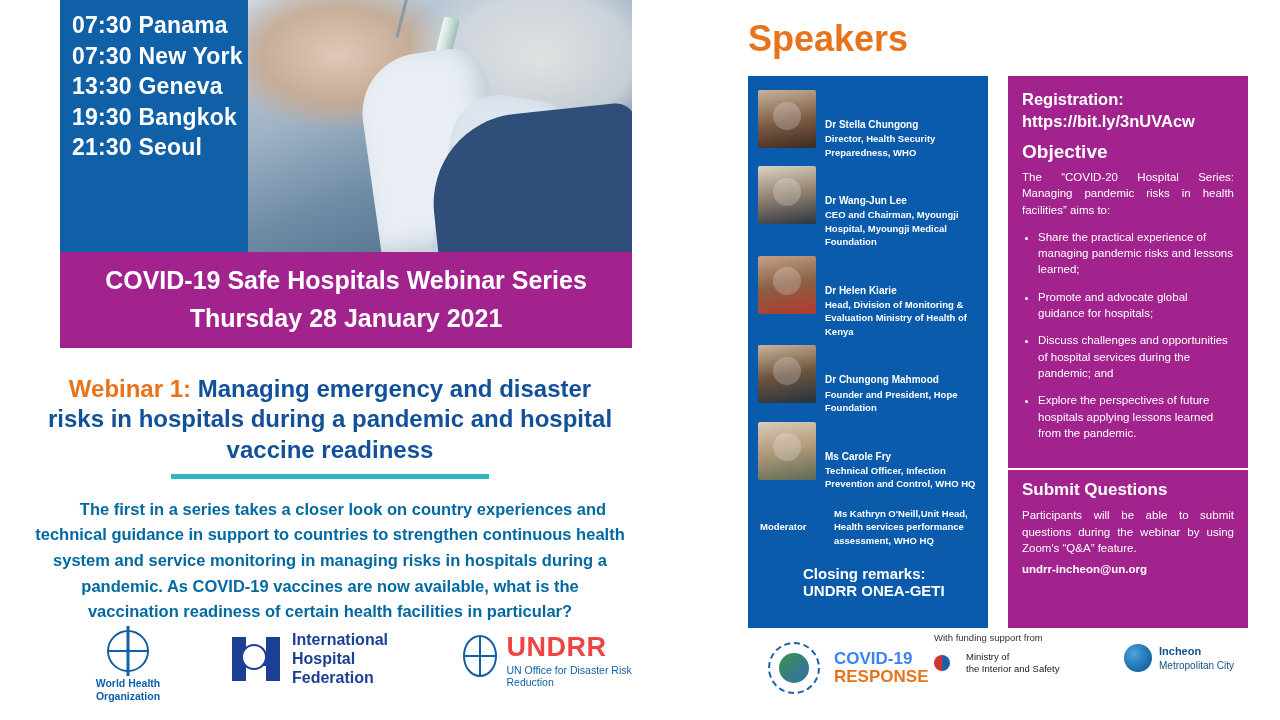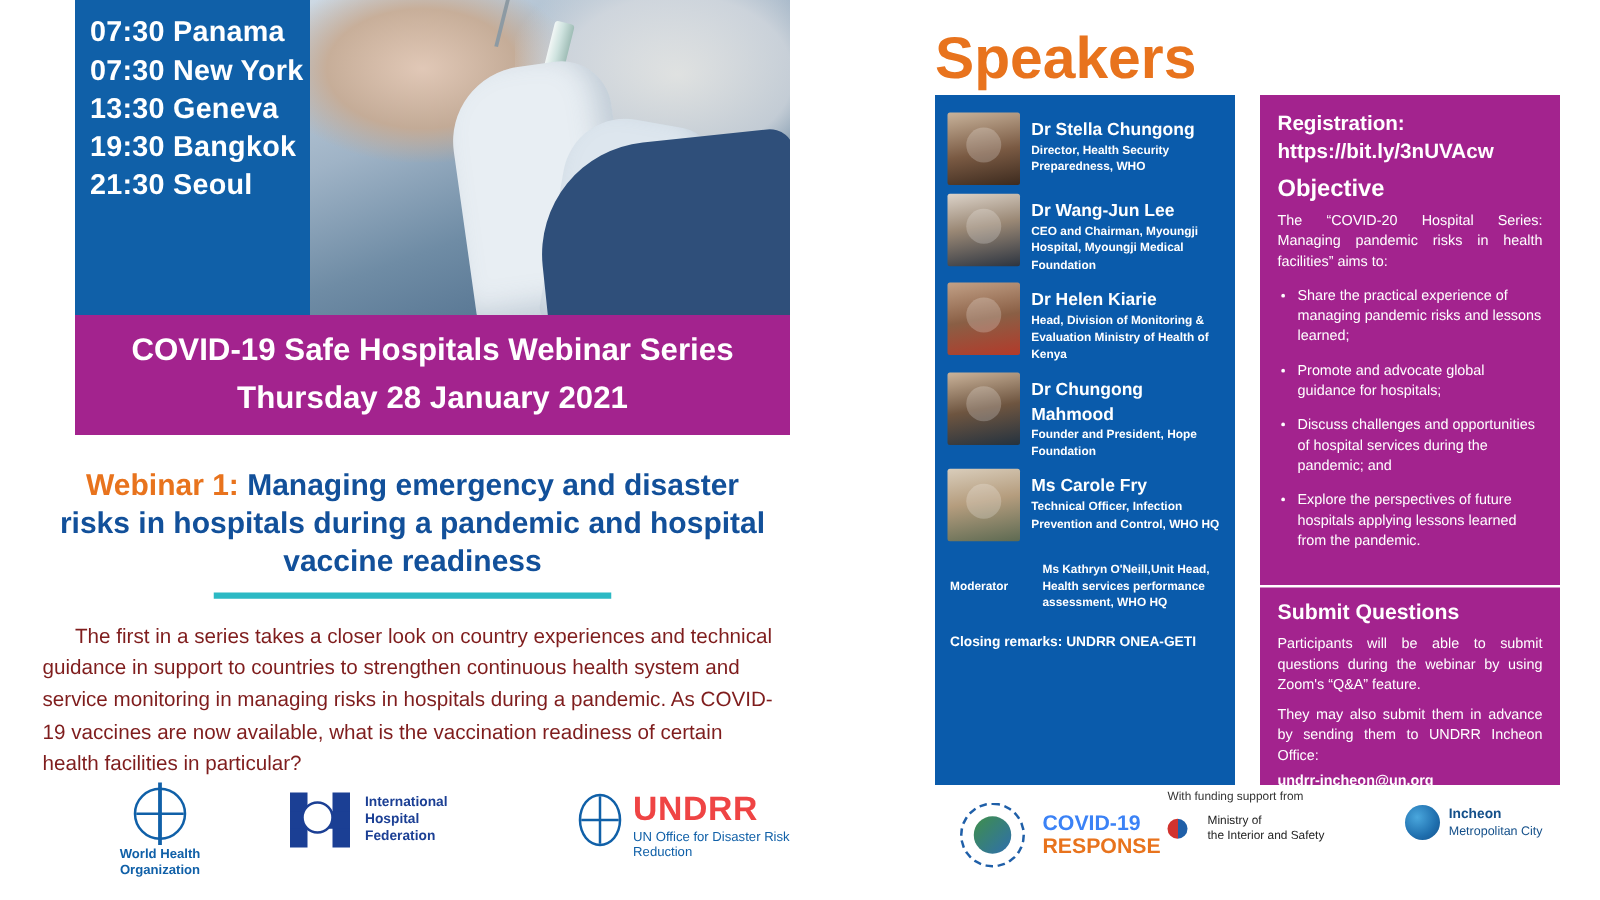--- a/index.html
+++ b/index.html
@@ -74,22 +74,22 @@
   .band-title .l2 { font-size:25px; font-weight:bold; line-height:1.45; }
 
   .webinar-head {
     margin:26px 44px 0 44px; text-align:center; line-height:1.28;
   }
   .webinar-head .tag { color:#e8731d; font-weight:bold; font-size:24px; }
   .webinar-head .ttl { color:#12509a; font-weight:bold; font-size:24px; }
   .rule { width:318px; height:5px; background:#2cb9c4; margin:8px auto 0 auto; }
 
   .body-text {
-    margin:18px 34px 0 34px; 
-    font-size:16.5px; line-height:1.55; color:#7f1d1d;
+    margin:18px 34px 0 34px; text-align:center;
+    font-size:16.5px; line-height:1.55; color:#0369a1;font-weight:bold;
   }
   .body-text .indent { padding-left:26px; }
 
   .logos { position:absolute; left:0; bottom:8px; width:660px; height:86px; }
   .logo { position:absolute; text-align:center; }
   .logo-who { left:78px; top:2px; width:100px; }
   .logo-ihf { left:228px; top:4px; width:190px; display:flex; align-items:center; gap:8px; }
   .logo-undrr { left:462px; top:8px; width:190px; display:flex; align-items:flex-start; gap:8px; }
 
   .who-mark { width:46px; height:46px; margin:0 auto; position:relative; }
@@ -101,58 +101,58 @@
 
   .ihf-mark { width:56px; height:52px; position:relative; }
   .ihf-mark .cross { position:absolute; left:50%; top:50%; transform:translate(-50%,-50%);
      width:52px; height:48px; }
   .ihf-mark .cross span { position:absolute; background:#1b3f94; }
   .ihf-mark .cb1 { left:2px; top:2px; width:14px; height:44px; }
   .ihf-mark .cb2 { right:2px; top:2px; width:14px; height:44px; }
   .ihf-mark .cb3 { left:2px; top:17px; width:48px; height:14px; }
   .ihf-mark .ring { position:absolute; left:13px; top:11px; width:26px; height:26px;
      border:2px solid #1b3f94; border-radius:50%; background:#fff; }
-  .ihf-txt { font-size:11px; line-height:1.2; color:#1b3f94; font-weight:bold; text-align:left; }
+  .ihf-txt { font-size:16px; line-height:1.2; color:#1b3f94; font-weight:bold; text-align:left; }
 
   .undrr-mark { width:44px; height:44px; position:relative; }
   .undrr-mark .globe { position:absolute; inset:1px; border:2px solid #1060a8; border-radius:50%; }
   .undrr-mark .globe:before{content:"";position:absolute;left:50%;top:0;bottom:0;width:2px;background:#1060a8;transform:translateX(-50%);}
   .undrr-mark .globe:after{content:"";position:absolute;top:50%;left:0;right:0;height:2px;background:#1060a8;transform:translateY(-50%);}
   .undrr-txt { text-align:left; }
   .undrr-txt .big { font-size:27px; font-weight:bold; color:#ef4444; line-height:1; letter-spacing:.5px;}
   .undrr-txt .sm { font-size:10.5px; color:#1060a8; margin-top:3px; }
 
   
   .right { width:620px; position:relative; }
   .speakers-title {
-    color:#e8731d; font-size:47px; font-weight:bold; margin:18px 0 0 88px;
+    color:#e8731d; font-size:36px; font-weight:bold; margin:18px 0 0 88px;
   }
 
   .sp-card {
     position:absolute; left:88px; top:76px; width:240px; height:552px;
     background:#0a5bab; color:#ffffff; padding:14px 10px 10px 10px;
   }
   .sp-row { display:flex; gap:9px; margin-bottom:7px; }
   .sp-photo { width:58px; height:58px; flex:0 0 58px; border-radius:2px; overflow:hidden; position:relative; }
   .p1 { background:linear-gradient(170deg,#c8b39b 0%,#7a5a43 55%,#3c2a1e 100%); }
   .p2 { background:linear-gradient(170deg,#dcd3c9 0%,#9a8875 45%,#2c3440 100%); }
   .p3 { background:linear-gradient(170deg,#c2a187 0%,#8a5f45 50%,#b33a2a 100%); }
   .p4 { background:linear-gradient(170deg,#cbb49b 0%,#6e5540 50%,#24323f 100%); }
   .p5 { background:linear-gradient(170deg,#d9cdbb 0%,#b59d7e 45%,#5d6a52 100%); }
   .sp-photo:after {
     content:""; position:absolute; left:50%; top:20%; width:28px; height:28px;
     border-radius:50%; transform:translateX(-50%);
     background:rgba(255,255,255,.22);
   }
   .sp-txt { font-size:9.5px; line-height:1.42; font-weight:bold; padding-top:4px; }
-  .sp-name { font-size:14px; }
+  .sp-name { font-size:10px;margin-top:24px; }
   .mod-row { display:flex; gap:12px; margin-top:16px; padding-left:2px;align-items:center; }
   .mod-label { font-size:9.5px; font-weight:bold; width:62px; flex:0 0 62px; }
   .mod-text { font-size:9.5px; line-height:1.42; font-weight:bold; }
-  .closing { font-size:11px; font-weight:bold; margin-top:18px; padding-left:2px; }
+  .closing { font-size:15px; font-weight:bold; margin-top:18px; padding-left:2px;margin-left:43px; }
 
   .reg-card {
     position:absolute; left:348px; top:76px; width:240px; min-height:382px;
     background:#a3238e; color:#ffffff; padding:12px 14px 16px 14px;
   }
   .reg-card .h { font-size:16.5px; font-weight:bold; line-height:1.35; }
   .reg-card .obj { font-size:19px; font-weight:bold; margin-top:8px; }
   .reg-card .intro { font-size:11.5px; line-height:1.45; margin-top:6px; text-align:justify; }
   .reg-card ul { margin:10px 0 0 0; padding-left:16px; }
   .reg-card li { font-size:11.5px; line-height:1.42; margin-bottom:11px; }
@@ -324,21 +324,20 @@
         <li>Share the practical experience of managing pandemic risks and lessons learned;</li>
         <li>Promote and advocate global guidance for hospitals;</li>
         <li>Discuss challenges and opportunities of hospital services during the pandemic; and</li>
         <li>Explore the perspectives of future hospitals applying lessons learned from the pandemic.</li>
       </ul>
     </div>
 
     <div class="q-card">
       <div class="h">Submit Questions</div>
       <p>Participants will be able to submit questions during the webinar by using Zoom's “Q&amp;A” feature.</p>
-      <p>They may also submit them in advance by sending them to UNDRR Incheon Office:</p>
       <div class="mail">undrr-incheon@un.org</div>
     </div>
 
     <div class="r-foot">
       <div class="cv-logo">
         <div class="cv-wheel">
           <div class="ring"></div>
             <div class="inner"></div>
         </div>
         <div class="cv-txt">

